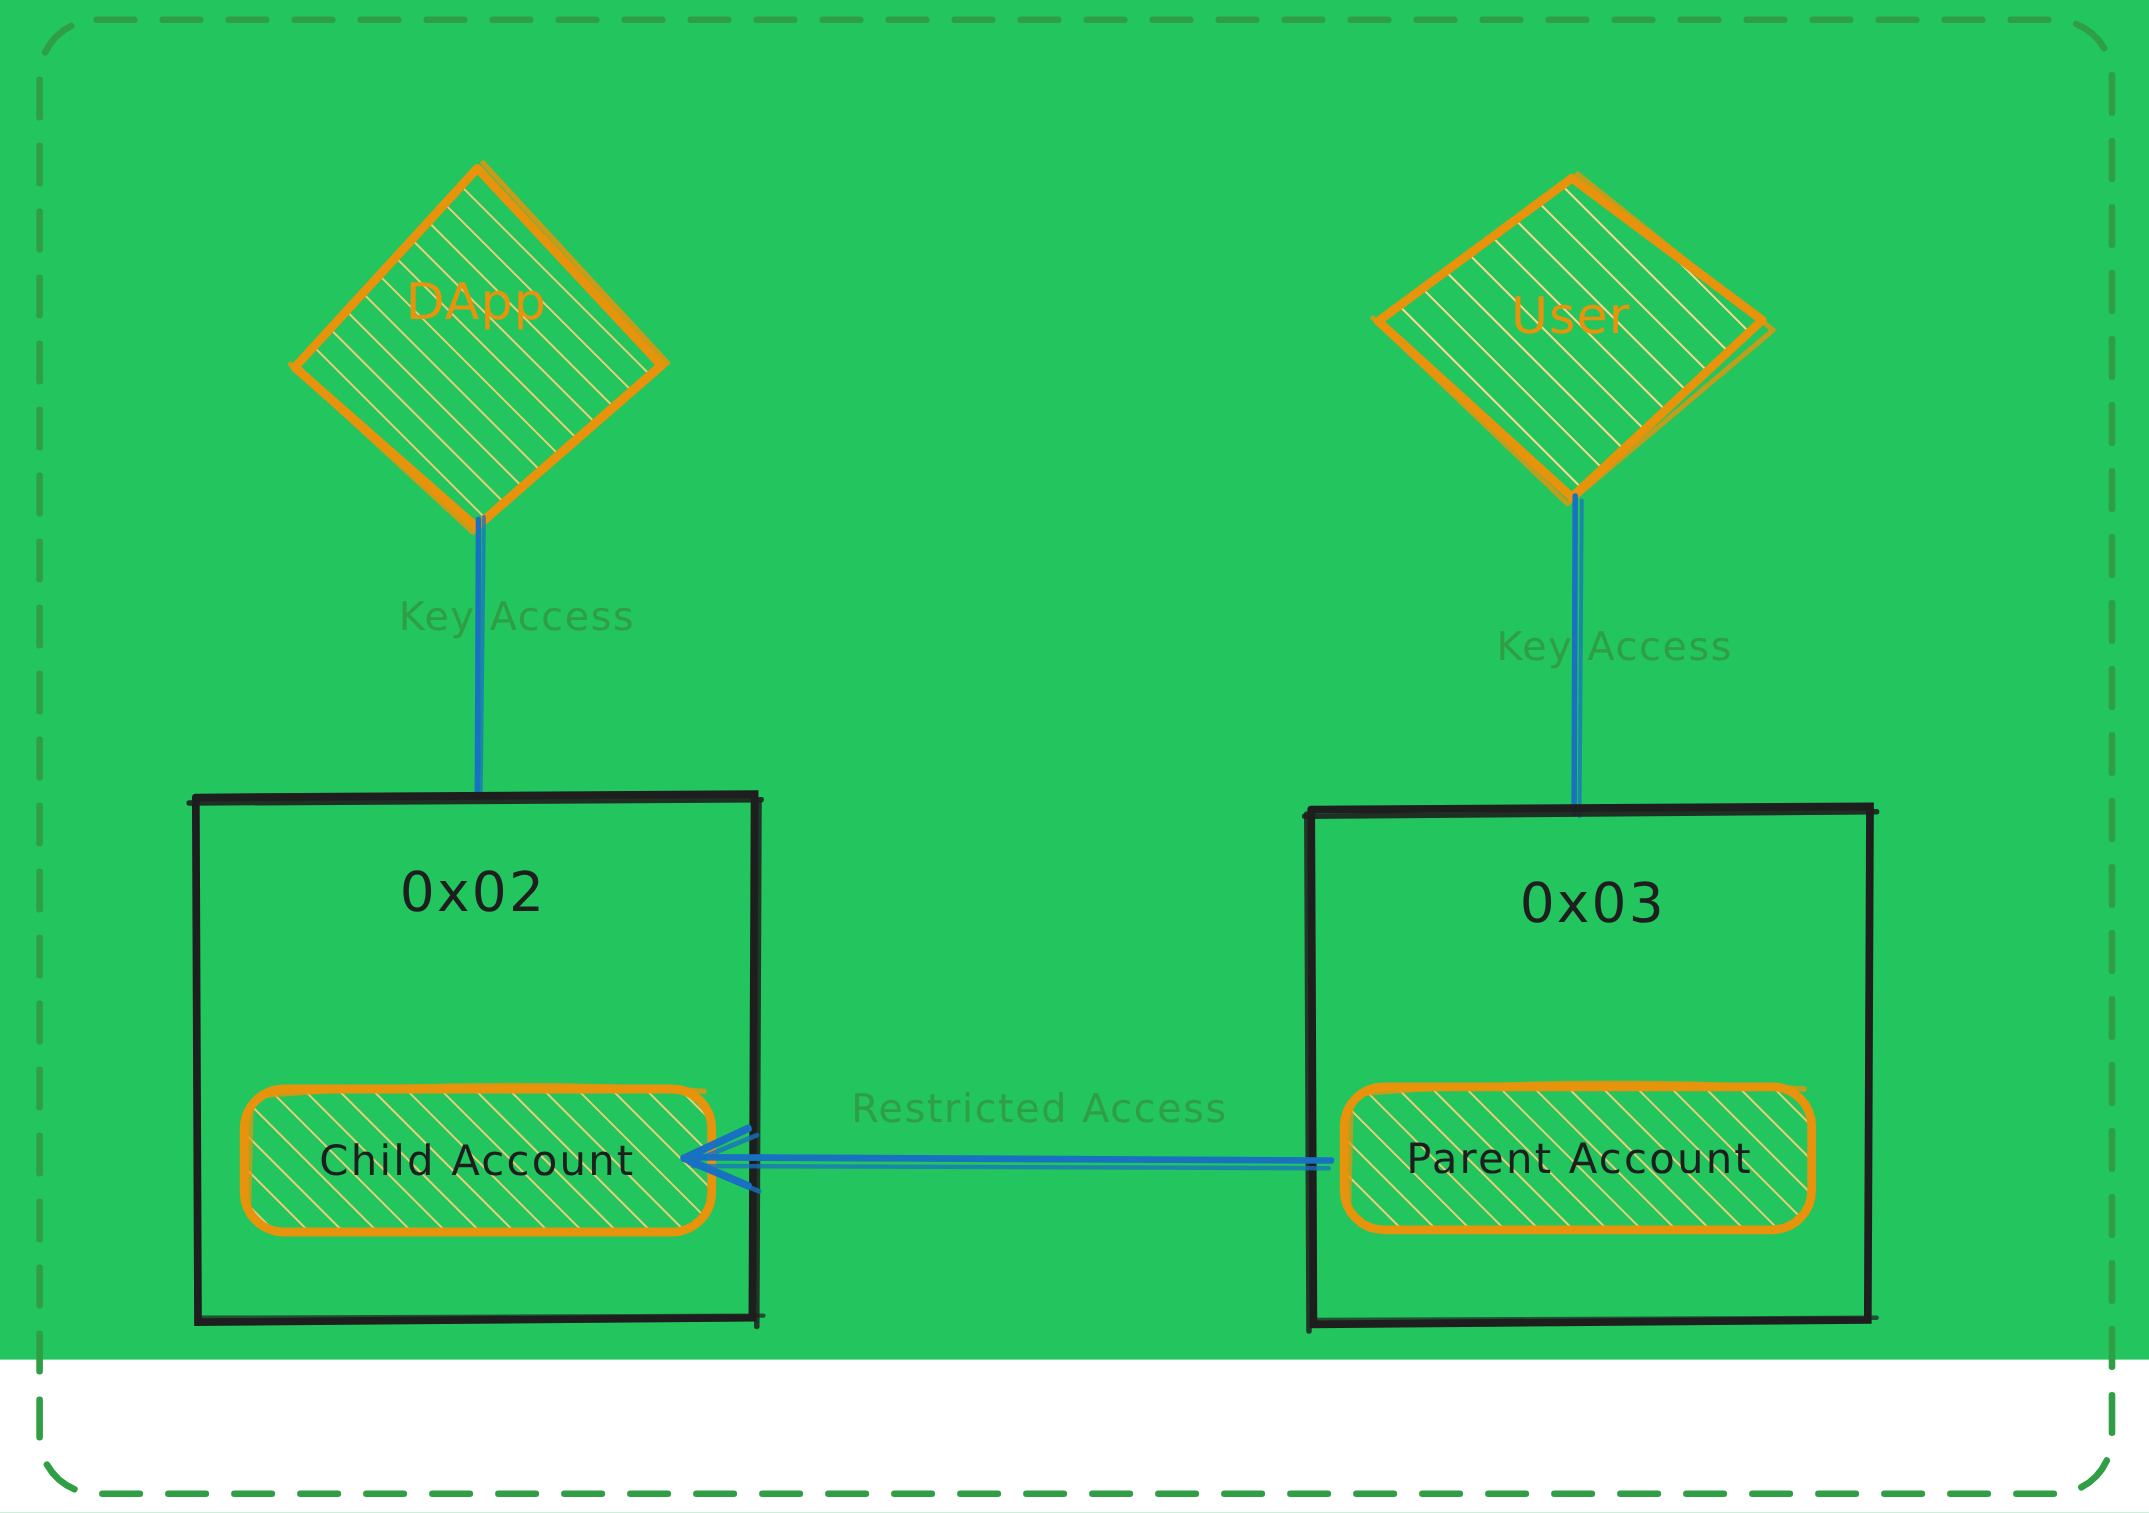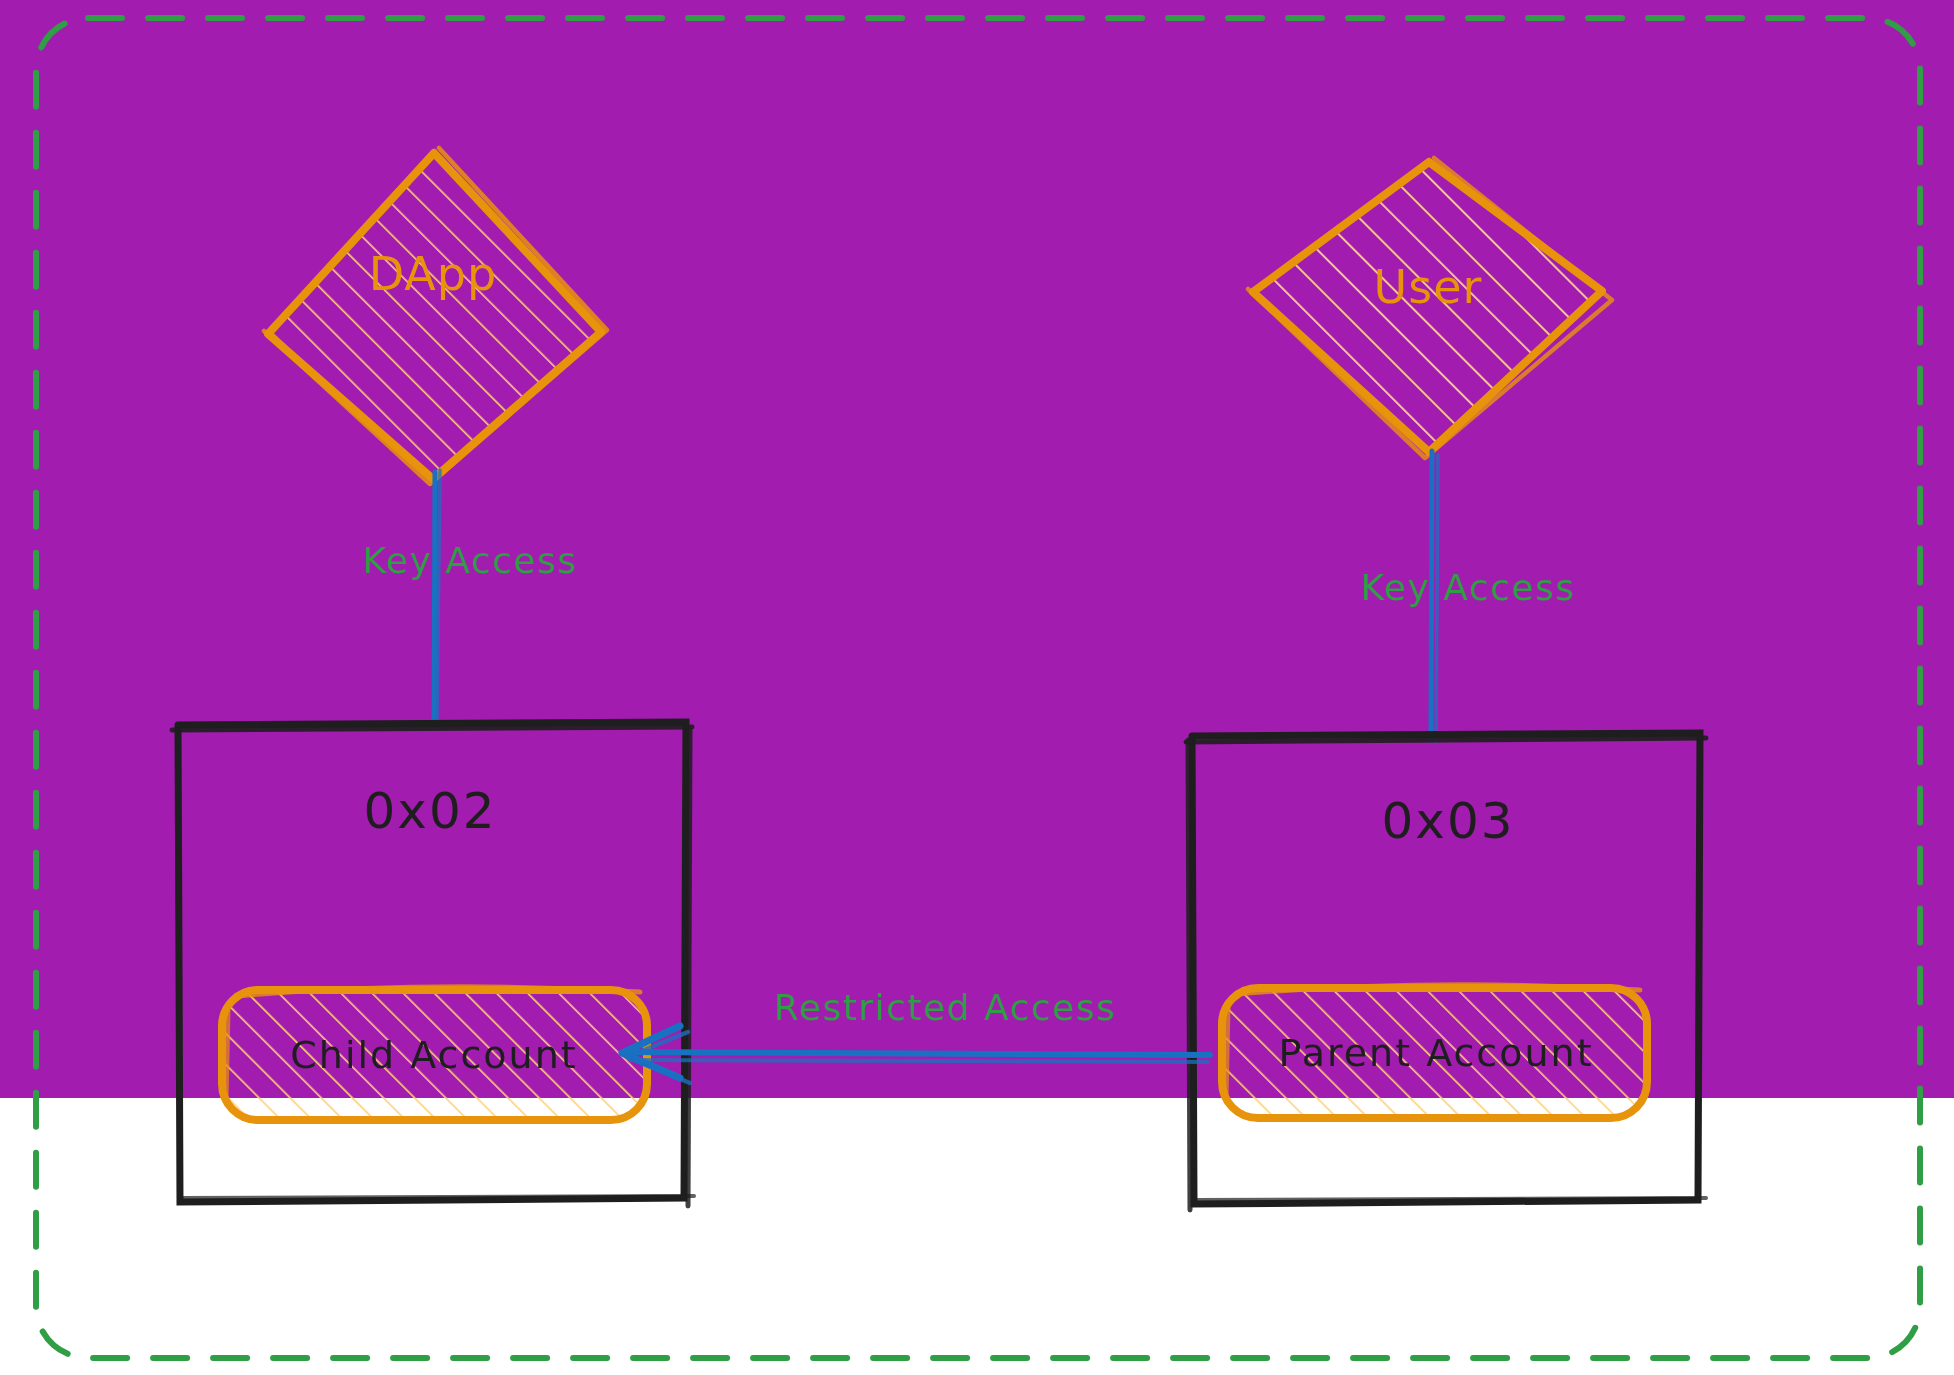--- a/index.html
+++ b/index.html
@@ -9,22 +9,22 @@
   }
   body {
     width: 1954px;
     height: 1375px;
     font-family: "DejaVu Sans", sans-serif;
     overflow: hidden;
   }
   #canvas {
     position: relative;
     width: 1954px;
-    height: 1098px;
-    background: #a21caf;
+    height: 1236px;
+    background: #22c55e;
   }
   svg.diagram {
     position: absolute;
     top: 0;
     left: 0;
     width: 1954px;
     height: 1375px;
   }
   text {
     font-family: "DejaVu Sans", sans-serif;

